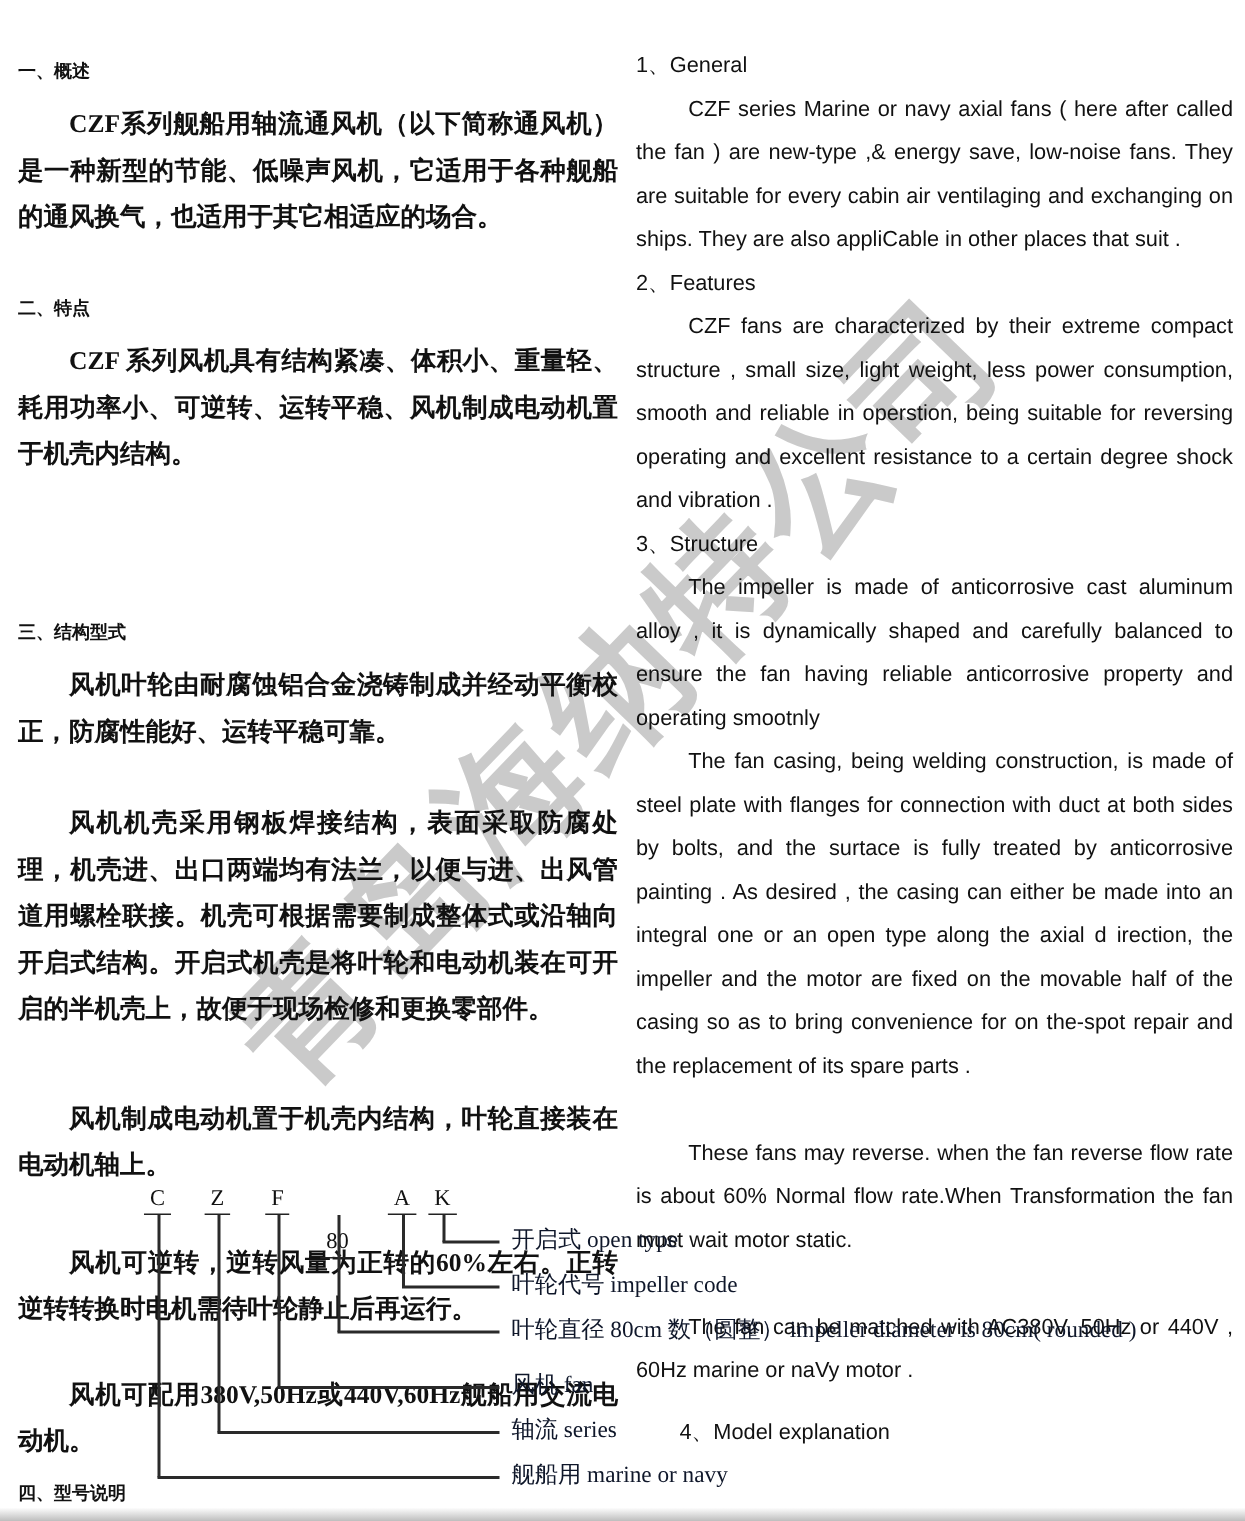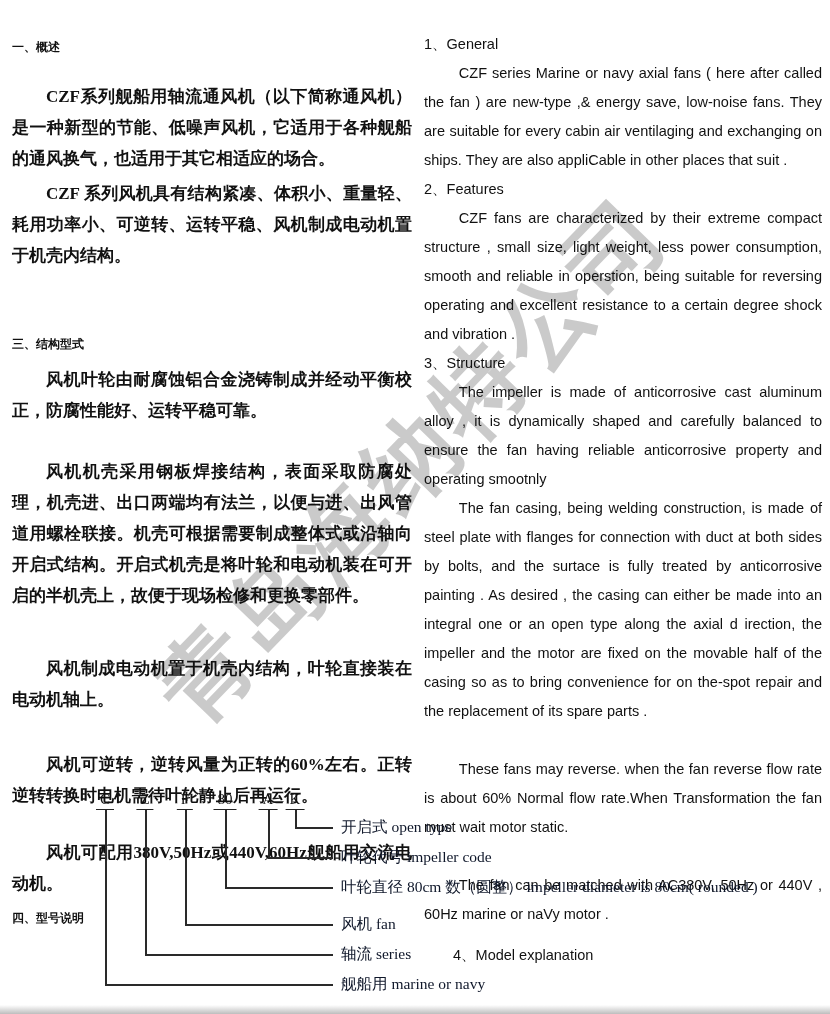--- a/index.html
+++ b/index.html
@@ -56,23 +56,24 @@
 </style>
 </head>
 <body>
 
 <div class="page">
 
   <div class="watermark">青岛海纳特公司</div>
 
   <div class="col-left">
     <div class="h">一、概述</div>
-    <p style="margin-top:18px">CZF系列舰船用轴流通风机（以下简称通风机）是一种新型的节能、低噪声风机，它适用于各种舰船的通风换气，也适用于其它相适应的场合。</p>
+    <p style="margin-top:4px">CZF系列舰船用轴流通风机（以下简称通风机）是一种新型的节能、低噪声风机，它适用于各种舰船的通风换气，也适用于其它相适应的场合。</p>
+    <div class="h" style="margin-top:30px">二、特点</div>
     <p style="margin-top:4px">CZF 系列风机具有结构紧凑、体积小、重量轻、耗用功率小、可逆转、运转平稳、风机制成电动机置于机壳内结构。</p>
-    <div class="h" style="margin-top:58px">三、结构型式</div>
+    <div class="h" style="margin-top:88px">三、结构型式</div>
     <p style="margin-top:4px">风机叶轮由耐腐蚀铝合金浇铸制成并经动平衡校正，防腐性能好、运转平稳可靠。</p>
     <p style="margin-top:30px">风机机壳采用钢板焊接结构，表面采取防腐处理，机壳进、出口两端均有法兰，以便与进、出风管道用螺栓联接。机壳可根据需要制成整体式或沿轴向开启式结构。开启式机壳是将叶轮和电动机装在可开启的半机壳上，故便于现场检修和更换零部件。</p>
     <p style="margin-top:42px">风机制成电动机置于机壳内结构，叶轮直接装在电动机轴上。</p>
     <p style="margin-top:34px">风机可逆转，逆转风量为正转的60%左右。正转逆转转换时电机需待叶轮静止后再运行。</p>
     <p style="margin-top:26px">风机可配用380V,50Hz或440V,60Hz舰船用交流电动机。</p>
     <div class="h" style="margin-top:4px">四、型号说明</div>
   </div>
 
   <div class="col-right">
     <div class="h">1、General</div>
@@ -83,21 +84,21 @@
     <p>The impeller is made of anticorrosive cast aluminum alloy , it is dynamically shaped and carefully balanced to ensure the fan having reliable anticorrosive property and operating smootnly</p>
     <p>The fan casing, being welding construction, is made of steel plate with flanges for connection with duct at both sides by bolts, and the surtace is fully treated by anticorrosive painting . As desired , the casing can either be made into an integral one or an open type along the axial d irection, the impeller and the motor are fixed on the movable half of the casing so as to bring convenience for on the-spot repair and the replacement of its spare parts .</p>
     <p style="margin-top:29px">These fans may reverse. when the fan reverse flow rate is about 60% Normal flow rate.When Transformation the fan must wait motor static.</p>
     <p style="margin-top:29px">The fan can be matched with AC380V, 50Hz or 440V , 60Hz marine or naVy motor .</p>
     <div class="h" style="margin-top:12px;text-indent:2em">4、Model explanation</div>
   </div>
 
   <span class="dg-letter" style="left:105px;top:791px">C</span>
   <span class="dg-letter" style="left:145px;top:791px">Z</span>
   <span class="dg-letter" style="left:185px;top:791px">F</span>
-  <span class="dg-letter" style="left:225px;top:791px">80</span>
+  <span class="dg-letter" style="left:225px;top:820px">80</span>
   <span class="dg-letter" style="left:268px;top:791px">A</span>
   <span class="dg-letter" style="left:295px;top:791px">K</span>
 
   <div class="vline" style="left:295px;top:810px;height:18px"></div>
   <div class="vline" style="left:268px;top:810px;height:48px"></div>
   <div class="vline" style="left:225px;top:810px;height:78px"></div>
   <div class="vline" style="left:185px;top:810px;height:115px"></div>
   <div class="vline" style="left:145px;top:810px;height:145px"></div>
   <div class="vline" style="left:105px;top:810px;height:175px"></div>
 

